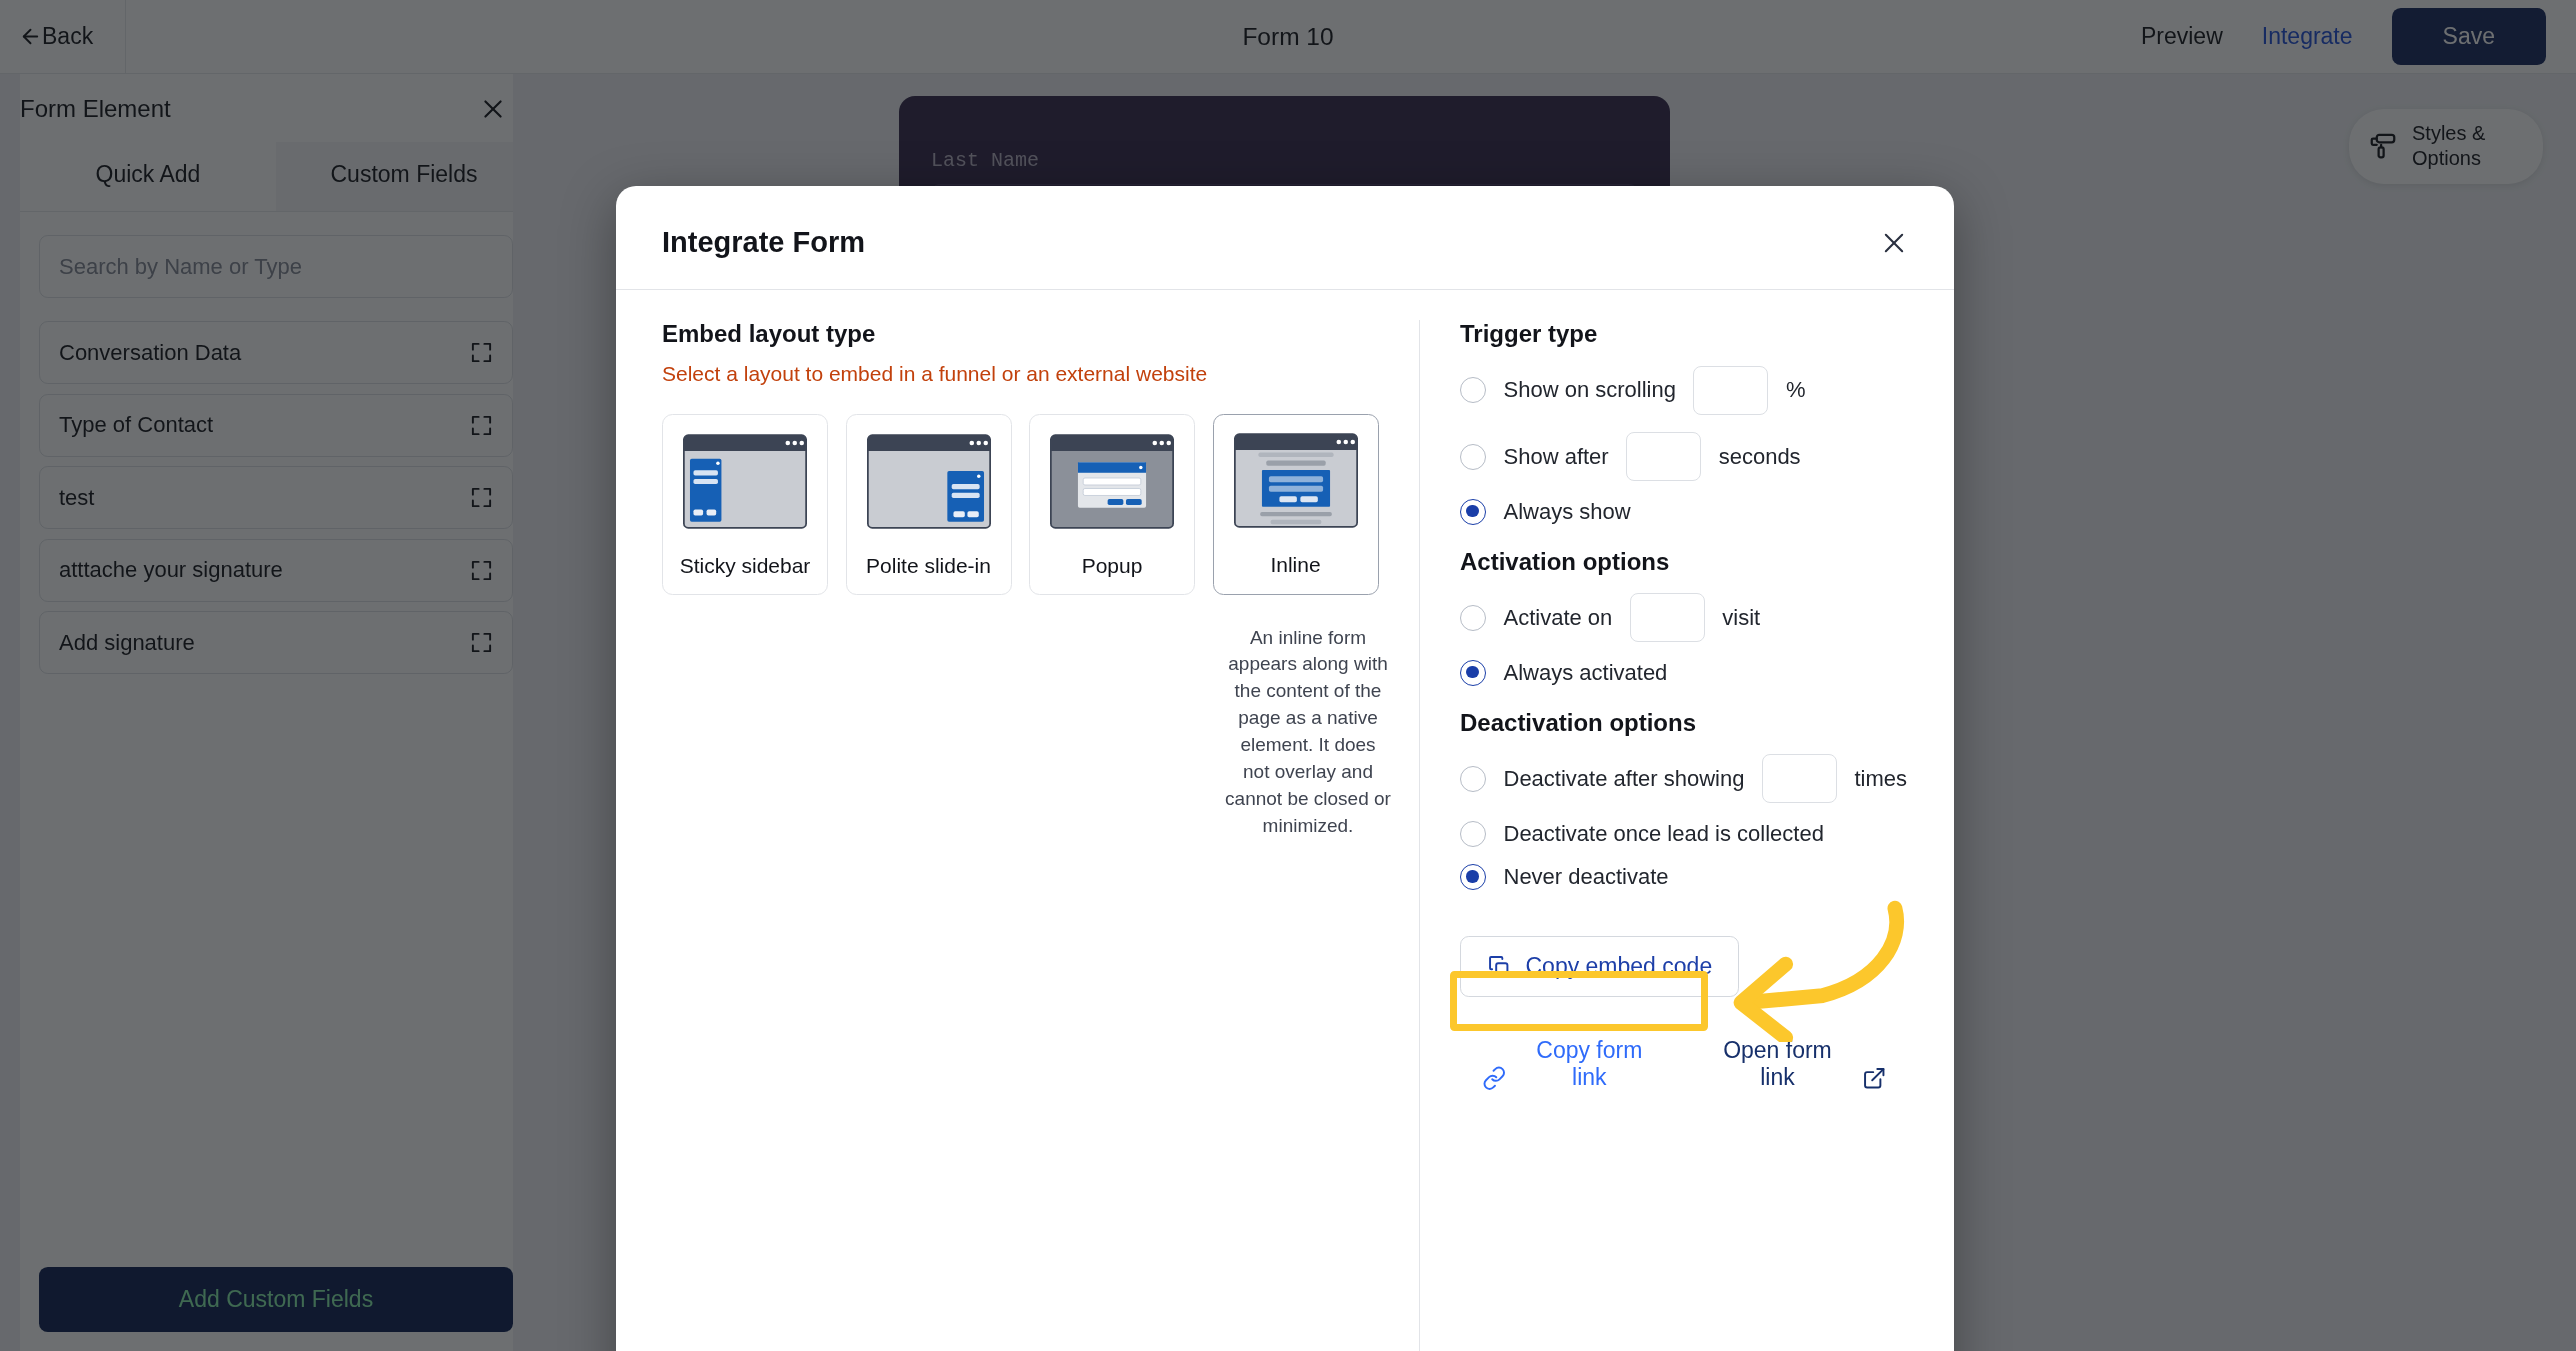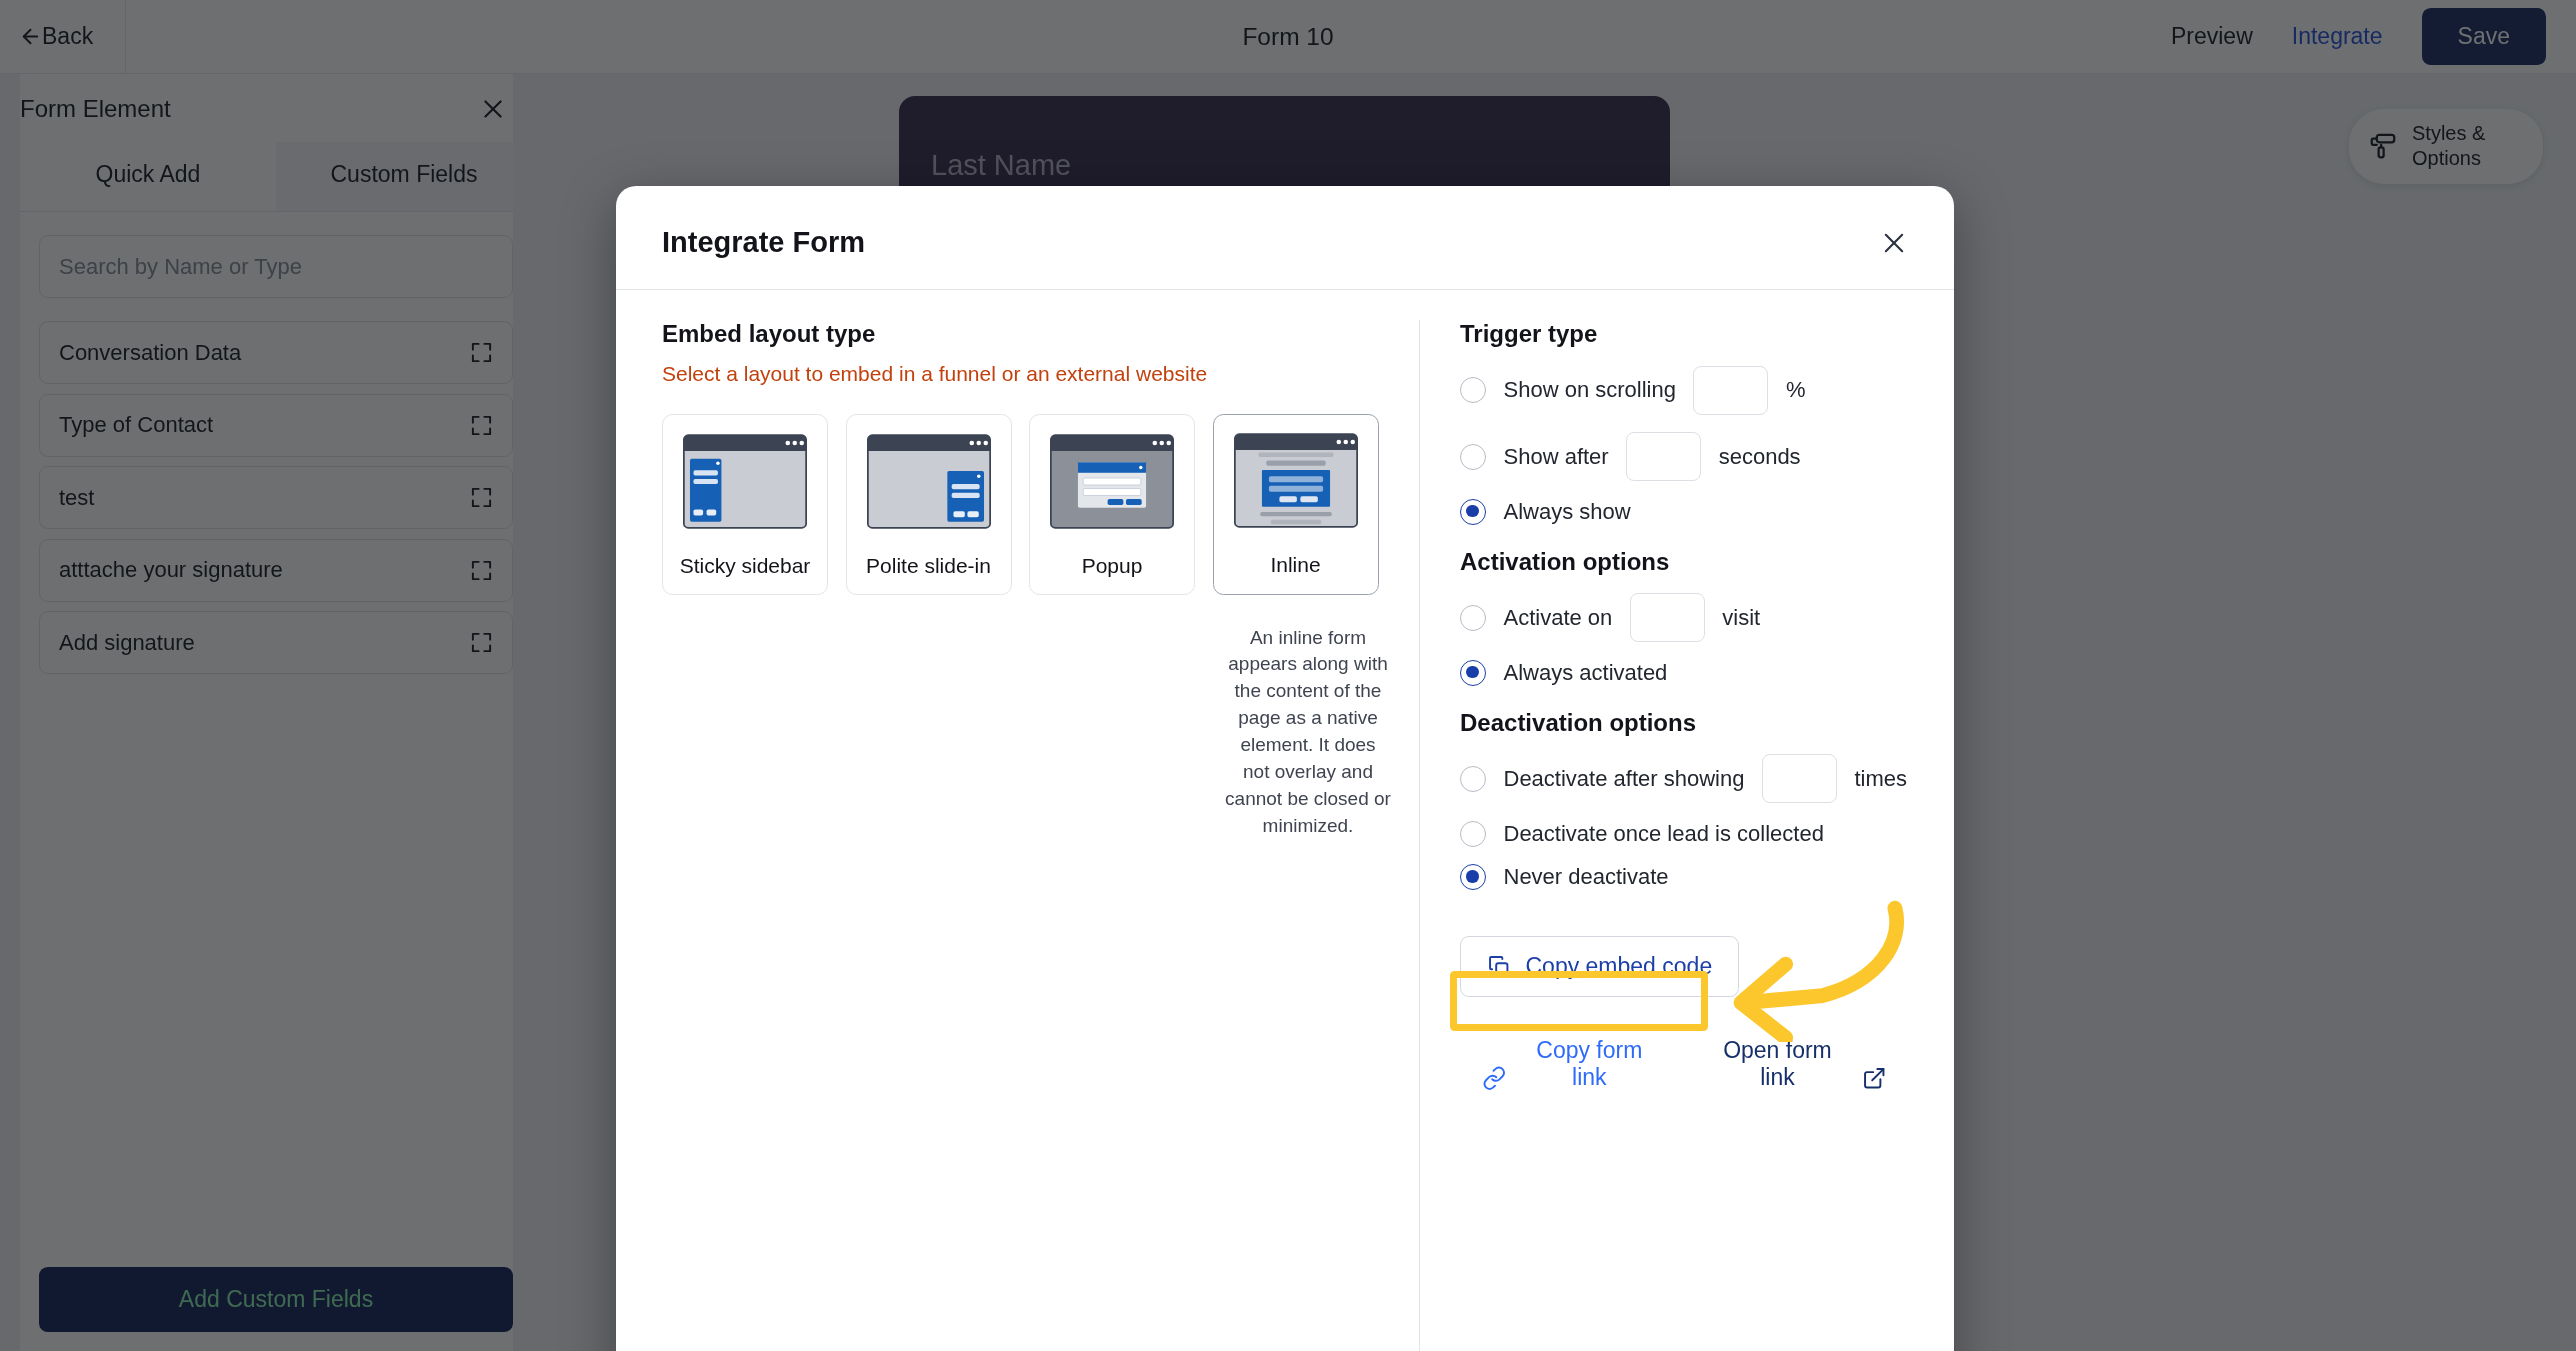--- a/index.html
+++ b/index.html
@@ -69,21 +69,21 @@
     font-size: 23px;
     color: #12141a;
     cursor: pointer;
     white-space: nowrap;
   }
   .tb-link.accent { color: #1d4ed8; }
   .save-btn {
     background: #14265c;
     color: #ffffff;
     font-size: 23px;
-    padding: 15px 36px;
+    padding: 15px 51px;
     border-radius: 8.8px;
     border: none;
     cursor: pointer;
     font-family: "Liberation Sans", sans-serif;
   }
 
   
   .sidebar {
     position: absolute;
     top: 74px; left: 0; bottom: 0;
@@ -205,23 +205,24 @@
     position: absolute;
     top: 22px;
     left: 386px;
     width: 771px;
     min-height: 561px;
     background: #32264a;
     border-radius: 16px;
     padding: 53px 32px;
   }
   .fc-label {
-    font-size: 29px;
+    font-size: 20px;
     color: #b9b3c6;
     margin-bottom: 12.3px;
+    font-family: Liberation Mono, monospace;
   }
   .fc-input {
     height: 67px;
     background: #3b2f55;
     border: 0.9px solid #4a3e66;
     border-radius: 8.8px;
   }
 
   
   .overlay {

